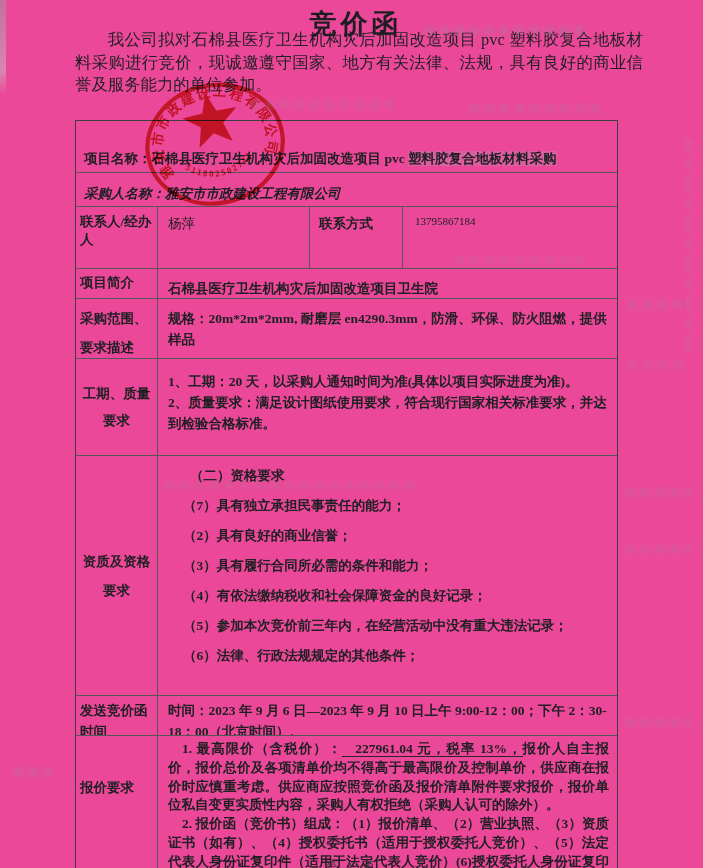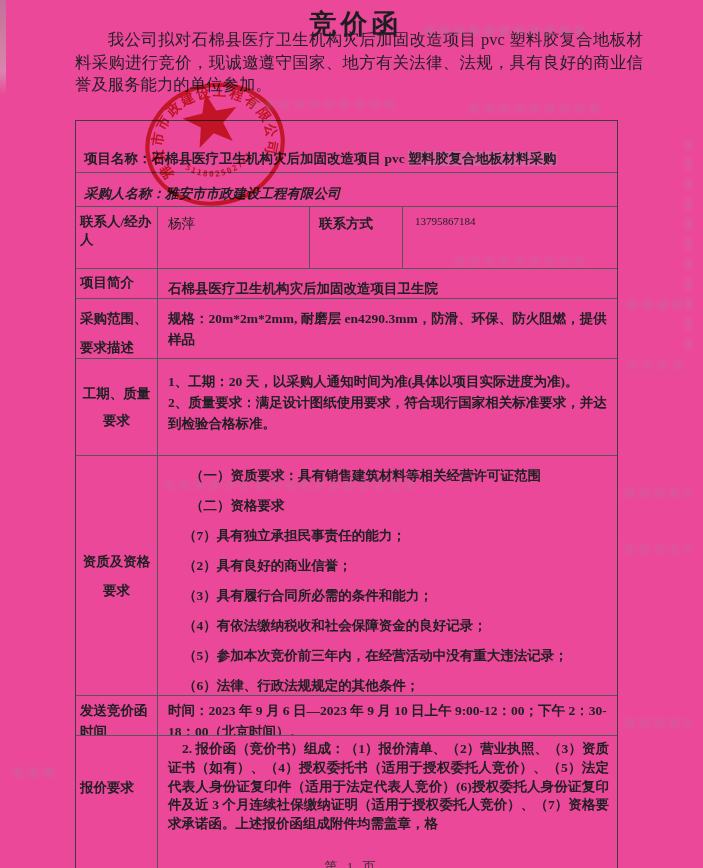--- a/index.html
+++ b/index.html
@@ -130,39 +130,39 @@
       <div class="cell lab">工期、质量要求</div>
       <div class="cell val">
         <div>1、工期：20 天，以采购人通知时间为准(具体以项目实际进度为准)。</div>
         <div>2、质量要求：满足设计图纸使用要求，符合现行国家相关标准要求，并达到检验合格标准。</div>
       </div>
     </div>
 
     <div class="row r7">
       <div class="cell lab">资质及资格要求</div>
       <div class="cell val">
-        <div class="qline ind-a">（一）资质要求：具有销售建筑材料等相关经营许可证范围</div>
         <div class="qline ind-a">（二）资格要求</div>
         <div class="qline ind-b">（7）具有独立承担民事责任的能力；</div>
         <div class="qline ind-b">（2）具有良好的商业信誉；</div>
         <div class="qline ind-b">（3）具有履行合同所必需的条件和能力；</div>
         <div class="qline ind-b">（4）有依法缴纳税收和社会保障资金的良好记录；</div>
         <div class="qline ind-b">（5）参加本次竞价前三年内，在经营活动中没有重大违法记录；</div>
         <div class="qline ind-b">（6）法律、行政法规规定的其他条件；</div>
       </div>
     </div>
 
     <div class="row r8">
       <div class="cell lab">发送竞价函时间</div>
       <div class="cell val">时间：2023 年 9 月 6 日—2023 年 9 月 10 日上午 9:00-12：00；下午 2：30-18：00（北京时间）。</div>
     </div>
 
     <div class="row r9">
       <div class="cell lab">报价要求</div>
       <div class="cell val">
+        <p><span>1. 最高限价（含税价）：</span><span class="u">227961.04 元，税率 13%，</span><span>报价人自主报价，报价总价及各项清单价均不得高于最高限价及控制单价，供应商在报价时应慎重考虑。供应商应按照竞价函及报价清单附件要求报价，报价单位私自变更实质性内容，采购人有权拒绝（采购人认可的除外）。</span></p>
         <p>2. 报价函（竞价书）组成：（1）报价清单、（2）营业执照、（3）资质证书（如有）、（4）授权委托书（适用于授权委托人竞价）、（5）法定代表人身份证复印件（适用于法定代表人竞价）(6)授权委托人身份证复印件及近 3 个月连续社保缴纳证明（适用于授权委托人竞价）、（7）资格要求承诺函。上述报价函组成附件均需盖章，格</p>
       </div>
     </div>
 
   </div>
 
   <svg class="stamp" viewBox="0 0 155 150" aria-hidden="true">
     <ellipse cx="76" cy="80" rx="68" ry="59" fill="none" stroke="#c92b21" stroke-width="4.2" opacity=".92"></ellipse>
     <polygon points="77,28 84.1,47.3 104.6,48 88.4,60.7 94,80.5 77,69 60,80.5 65.6,60.7 49.4,48 69.9,47.3" fill="#c92b21" opacity=".95"></polygon>
     <defs>

